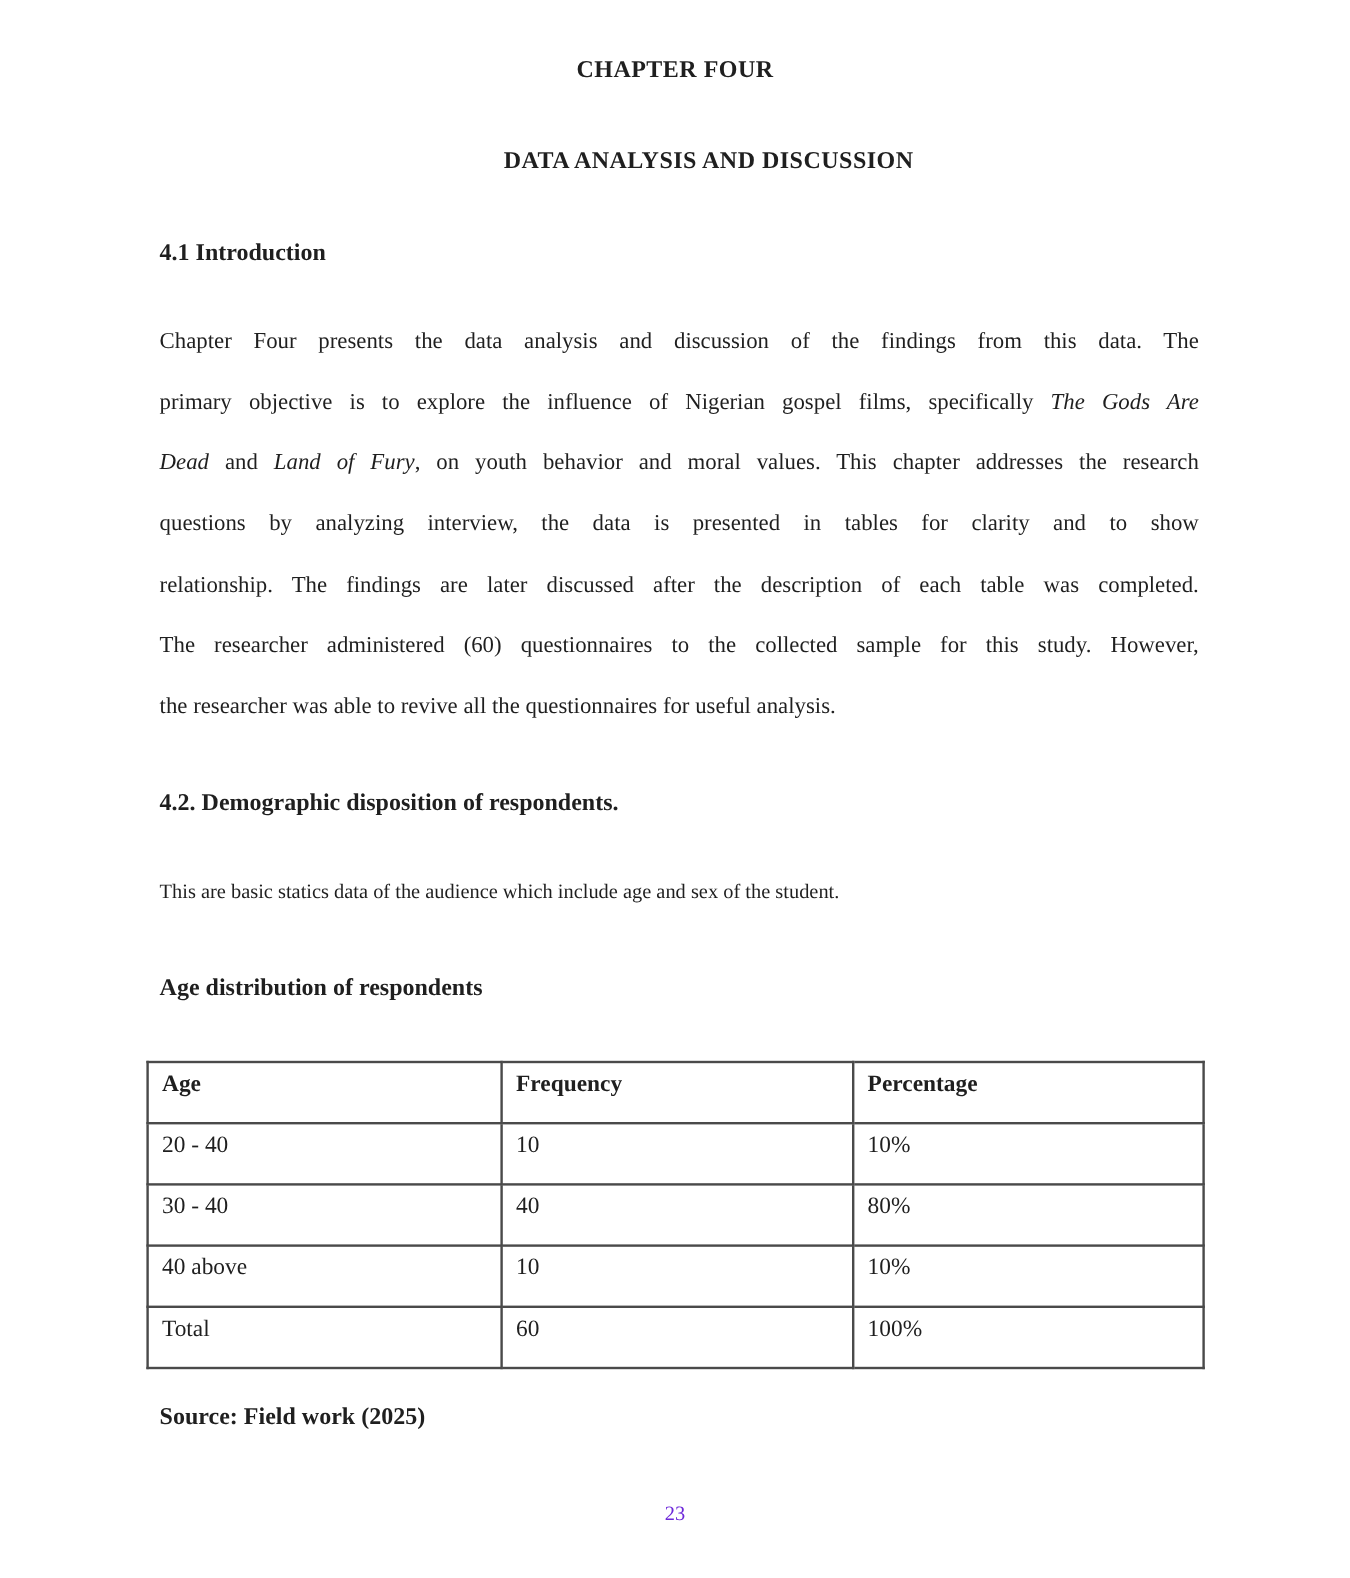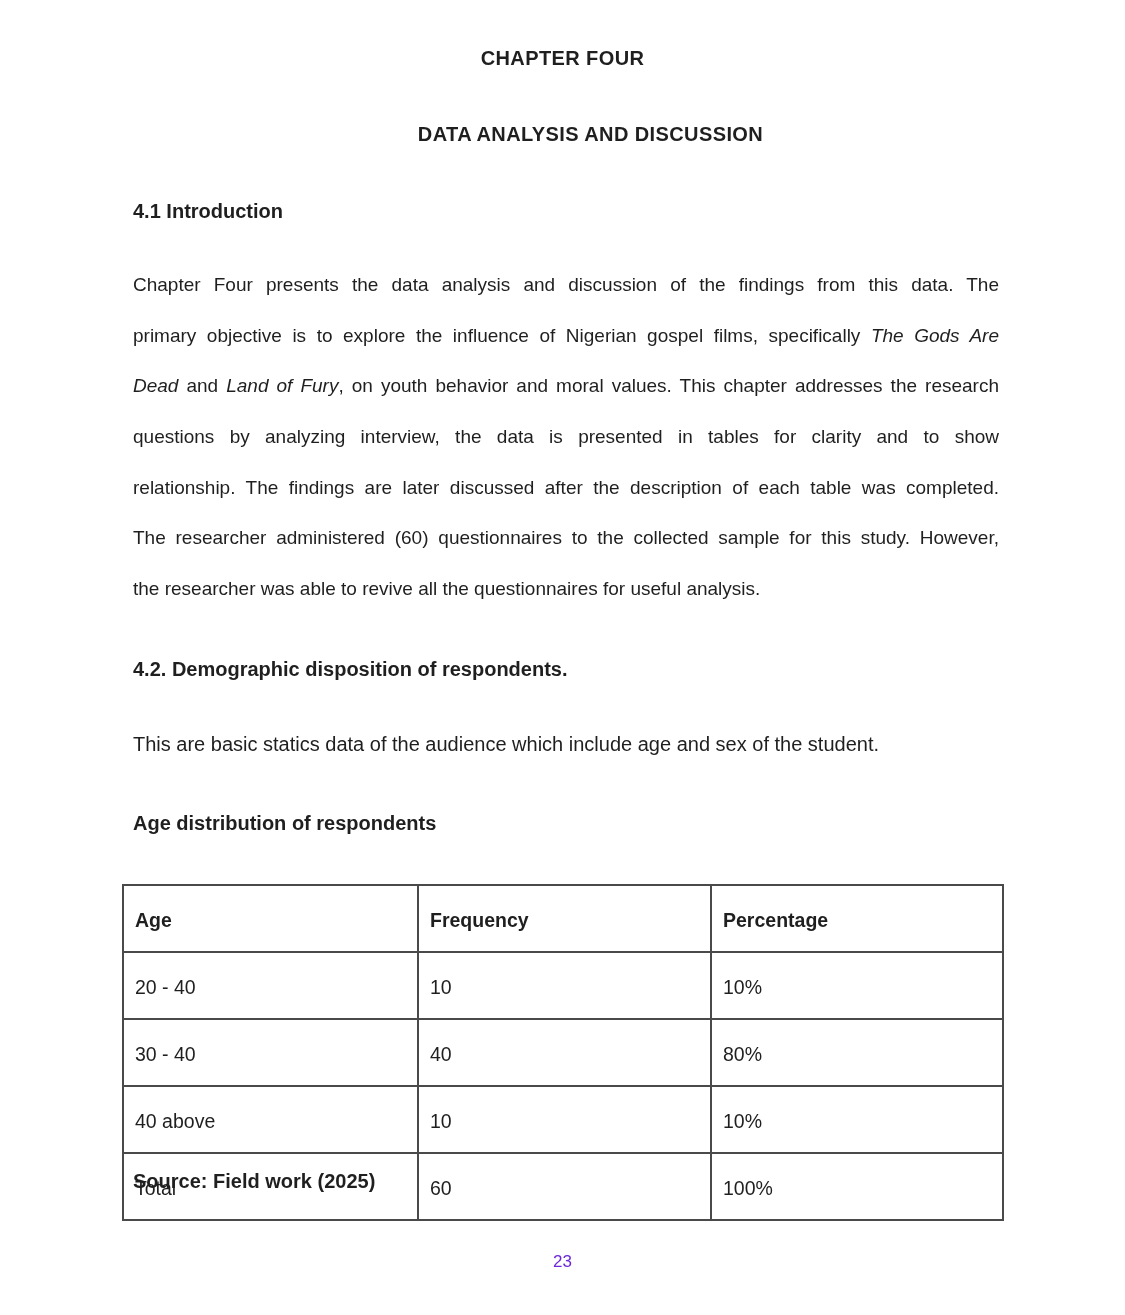--- a/index.html
+++ b/index.html
@@ -1,21 +1,21 @@
 <!DOCTYPE html>
 <html><head>
 <meta charset="utf-8">
 <style>
   html, body { margin: 0; padding: 0; background: #e8e8e8; }
   .page {
     position: relative;
     width: 1125px;
     height: 1315px;
     background: #ffffff;
-    font-family: Liberation Sans, sans-serif;
+    font-family: Liberation Serif, serif;
     color: #1f1f1f;
     overflow: hidden;
     margin: 0 auto;
   }
   .heading {
     position: absolute;
     font-weight: bold;
     font-size: 20px;
     white-space: nowrap;
   }
@@ -48,37 +48,37 @@
   .pline.last {
     text-align: left;
     text-align-last: left;
   }
   .it { font-style: italic; }
 
   .demographics-sentence {
     position: absolute;
     top: 733px;
     left: 133px;
-    font-size: 20px;
+    font-size: 17px;
     white-space: nowrap;
   }
 
   table.age-table {
     position: absolute;
     top: 884px;
     left: 122px;
     width: 880px;
     border-collapse: collapse;
     table-layout: fixed;
     font-size: 19.5px;
   }
   table.age-table td {
     border: 2px solid #4a4a4a;
     vertical-align: top;
-    padding: 23px 10px 0 11px;
+    padding: 7px 10px 0 11px;
     height: 42px;
   }
   table.age-table tr.thead td { font-weight: bold; }
 
   .source-note {
     position: absolute;
     top: 1170px;
     left: 133px;
     font-weight: bold;
     font-size: 20px;

